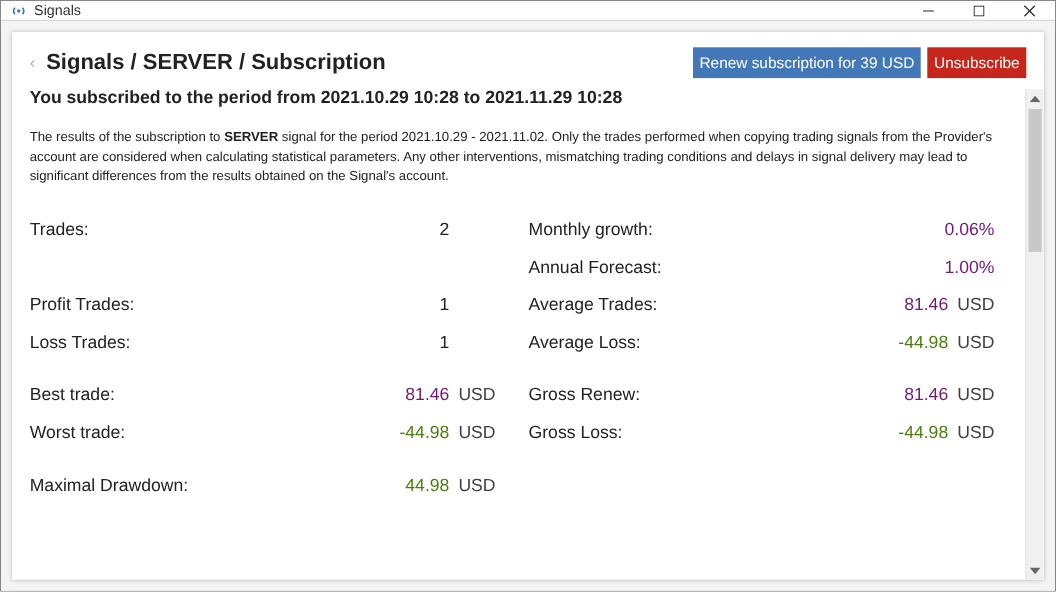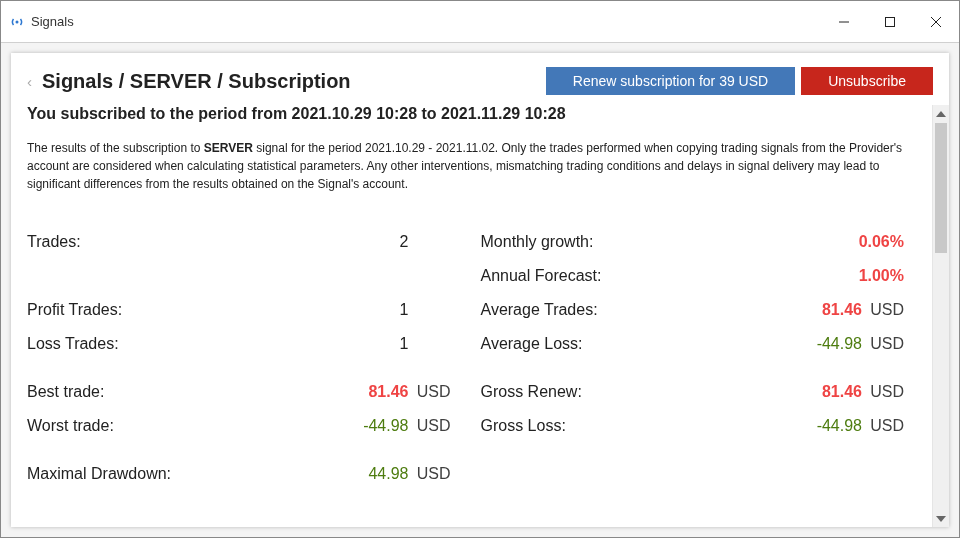--- a/index.html
+++ b/index.html
@@ -9,21 +9,21 @@
       width: 960px;
       height: 538px;
       border: 1px solid #888;
       display: flex;
       flex-direction: column;
       background: #fff;
     }
     
     
     .titlebar {
-      height: 42px;
+      height: 18px;
       display: flex;
       align-items: center;
       padding: 0 0 0 8px;
       border-bottom: 1px solid #d0d0d0;
       background: #fff;
     }
     .titlebar .app-icon {
       width: 16px; height: 16px;
       display: flex; align-items: center; justify-content: center;
       margin-right: 6px;
@@ -69,21 +69,21 @@
       font-size: 20px;
       font-weight: 600;
       color: #222;
     }
     .header-row .spacer { flex: 1; }
     .btn {
       display: inline-flex;
       align-items: center;
       justify-content: center;
       height: 28px;
-      padding: 0 27px;
+      padding: 0 6px;
       font-size: 14px;
       color: #fff;
       border: none;
       margin-left: 6px;
     }
     .btn-blue { background: #4378b8; }
     .btn-red { background: #c7261c; }
     
     
     .scroll-area {
@@ -110,29 +110,29 @@
     }
     .desc b { font-weight: 700; }
     
     .stats {
       display: flex;
       gap: 30px;
     }
     .col { flex: 1; }
     .row {
       display: flex;
-      align-items: flex-end;
+      align-items: center;
       font-size: 16px;
       height: 34px;
     }
     .row .label { flex: 1; }
     .row .val { text-align: right; }
     .row .unit { width: 38px; text-align: right; color: #404040; margin-left: 4px; }
     .gap-row { height: 34px; }
-    .blue { color: #ef4444; font-weight: bold; }
+    .blue { color: #701a75; }
     .red { color: #4d7c0f; }
     
     
     .scrollbar {
       width: 17px;
       background: #f0f0f0;
       position: relative;
       border-left: 1px solid #e5e5e5;
     }
     .scrollbar .arrow {

